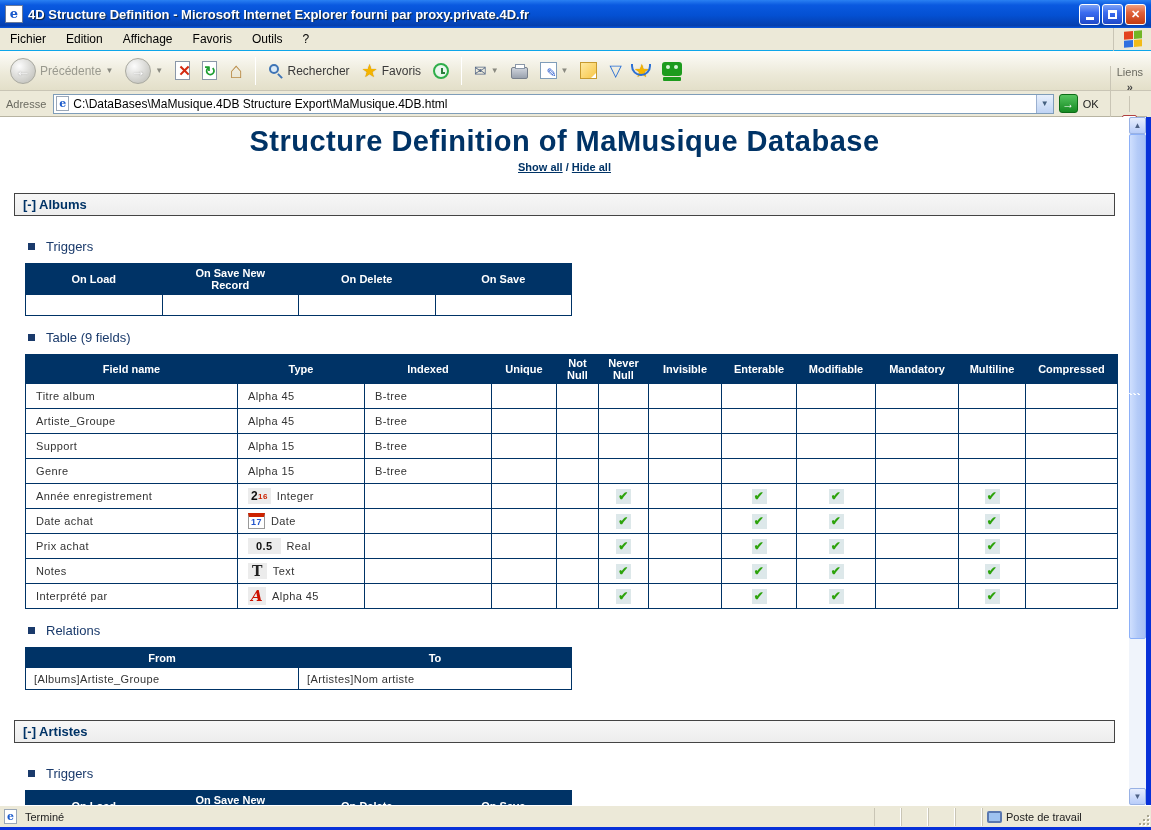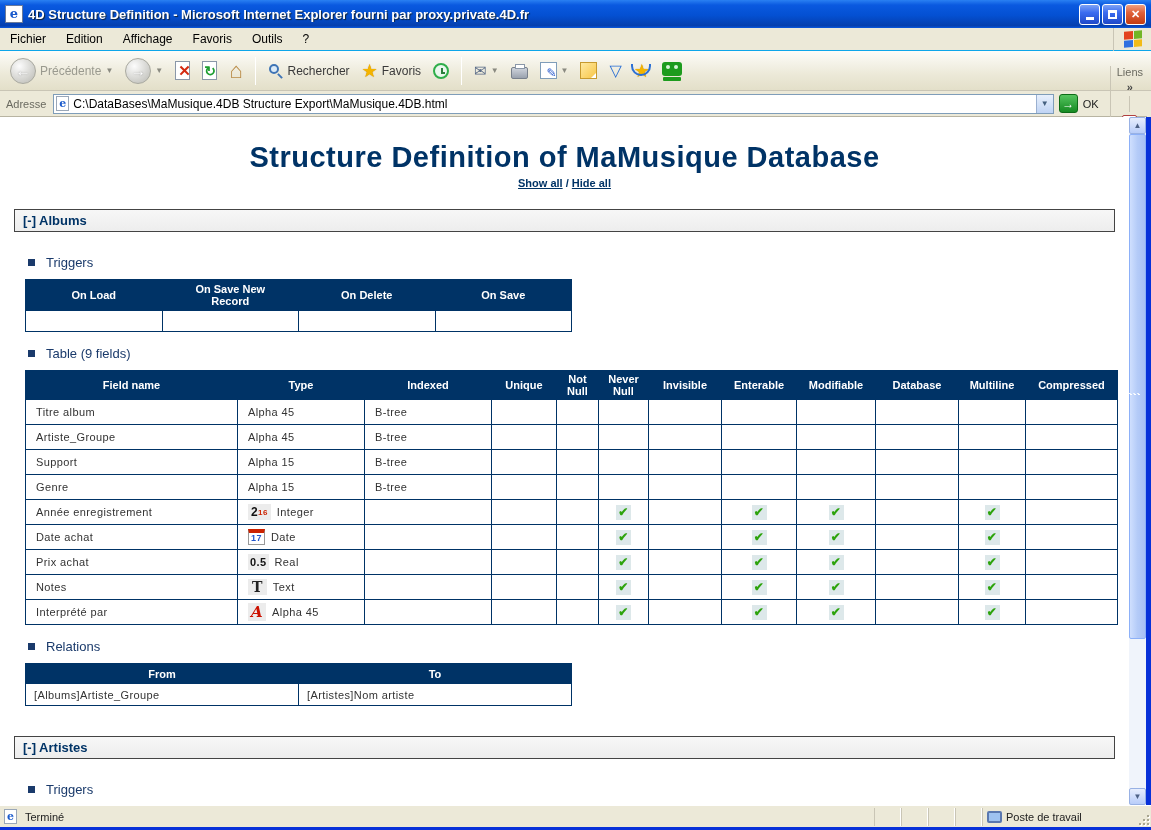--- a/index.html
+++ b/index.html
@@ -83,21 +83,21 @@
   .go-btn { width:19px; height:19px; border-radius:3px; background:linear-gradient(180deg,#55c45f,#168a22); border:1px solid #0d6b17; color:#fff; font-weight:bold; font-size:12px; display:flex; align-items:center; justify-content:center; }
   .ok-label { font-size:11px; color:#222; margin-right:6px; }
   .links-area { display:flex; align-items:center; gap:3px; border-left:1px solid #c9c5b5; padding-left:6px; color:#6a6a60;flex-direction:column; }
   .chev { font-weight:bold; color:#444; }
   .ext-ic { width:15px; height:15px; background:#fff; border:1px solid #b04040; border-radius:2px; position:relative; }
   .ext-ic i { position:absolute; left:1px; top:6px; width:11px; height:2px; background:#d43a2a; transform:rotate(-35deg); }
 
   
   .viewport { position:absolute; left:0; top:117px; right:22px; bottom:25px; background:#fff; overflow:hidden; }
   .page { color:#333; font-size:11px; }
-  .page-title { text-align:center; color:#003366; font-size:29px; line-height:36px; font-weight:bold; margin-top:22px; letter-spacing:0.5px; }
+  .page-title { text-align:center; color:#003366; font-size:29px; line-height:36px; font-weight:bold; margin-top:6px; letter-spacing:0.5px; }
   .links-line { text-align:center; margin-top:2px; height:16px; font-size:11px; font-weight:bold; color:#003366; }
   .links-line a { color:#003366; text-decoration:underline; cursor:pointer; }
   .section-bar { margin:16px 14px 0 14px; background:linear-gradient(180deg,#f7f7f7,#ededed); border:1px solid #444;
     color:#003366; font-weight:bold; font-size:13px; padding:3px 8px; }
   .section-bar.second { margin-top:30px; }
   .sub-title { margin:23px 0 0 28px; color:#1a3a6b; font-size:13px; display:flex; align-items:center; }
   .sub-title.tight { margin-top:14px; }
   .sub-title .bullet { width:7px; height:7px; background:#1a3a6b; display:inline-block; margin-right:11px; }
 
   table.grid { border-collapse:collapse; margin:9px 0 0 25px; table-layout:fixed; }
@@ -114,21 +114,21 @@
   table.relations th { height:20px; }
   table.relations td { height:22px; padding-left:8px; }
 
   .check { display:inline-block; width:15px; height:15px; background:#dde8ea; color:#2da30c; font-size:12px; font-weight:bold; line-height:15px; text-align:center; }
 
   .type-cell { display:flex; align-items:center; gap:6px; }
   .t-ic { display:inline-flex; align-items:center; justify-content:center; }
   .t-int { background:#ececec; font-weight:bold; font-size:12px; padding:1px 3px; color:#111; }
   .t-int sup { color:#cc2200; font-size:8px; }
   .t-date { width:17px; height:16px; background:#fff; border:1px solid #999; border-top:4px solid #cc2200; color:#2255cc; font-size:9px; font-weight:bold; line-height:11px; text-align:center; }
-  .t-real { background:#ececec; font-weight:bold; font-size:11px; padding:2px 2px; color:#111; }
+  .t-real { background:#ececec; font-weight:bold; font-size:11px; padding:2px 8px; color:#111; }
   .t-text { background:#ececec; font-family:"DejaVu Serif",serif; font-weight:bold; font-size:14px; padding:0 4px; color:#222; }
   .t-alpha { background:#ececec; font-family:"DejaVu Serif",serif; font-style:italic; font-weight:bold; font-size:15px; padding:0 3px; color:#cc1100; }
 
   
   .scrollbar { position:absolute; right:5px; top:117px; bottom:25px; width:17px; background:#f0f4fb; }
   .sb-btn { position:absolute; left:0; width:17px; height:17px; border-radius:2px;
     background:linear-gradient(180deg,#e7eefd,#b9cdf9); border:1px solid #98b1e4; color:#4d6185; font-size:8px;
     display:flex; align-items:center; justify-content:center; }
   .sb-up { top:0; } .sb-down { bottom:0; }
   .sb-thumb { position:absolute; left:0; top:17px; height:505px; width:17px; border-radius:2px;
@@ -348,21 +348,21 @@
             <tr>
               <th>Field name</th>
               <th>Type</th>
               <th>Indexed</th>
               <th>Unique</th>
               <th>Not Null</th>
               <th>Never Null</th>
               <th>Invisible</th>
               <th>Enterable</th>
               <th>Modifiable</th>
-              <th>Database</th>
+              <th>Mandatory</th>
               <th>Multiline</th>
               <th>Compressed</th>
             </tr>
           </thead>
           <tbody>
             <tr>
               <td class="left">Titre album</td>
               <td class="left">
                 <span class="type-cell">
                   <span>Alpha 45</span>

